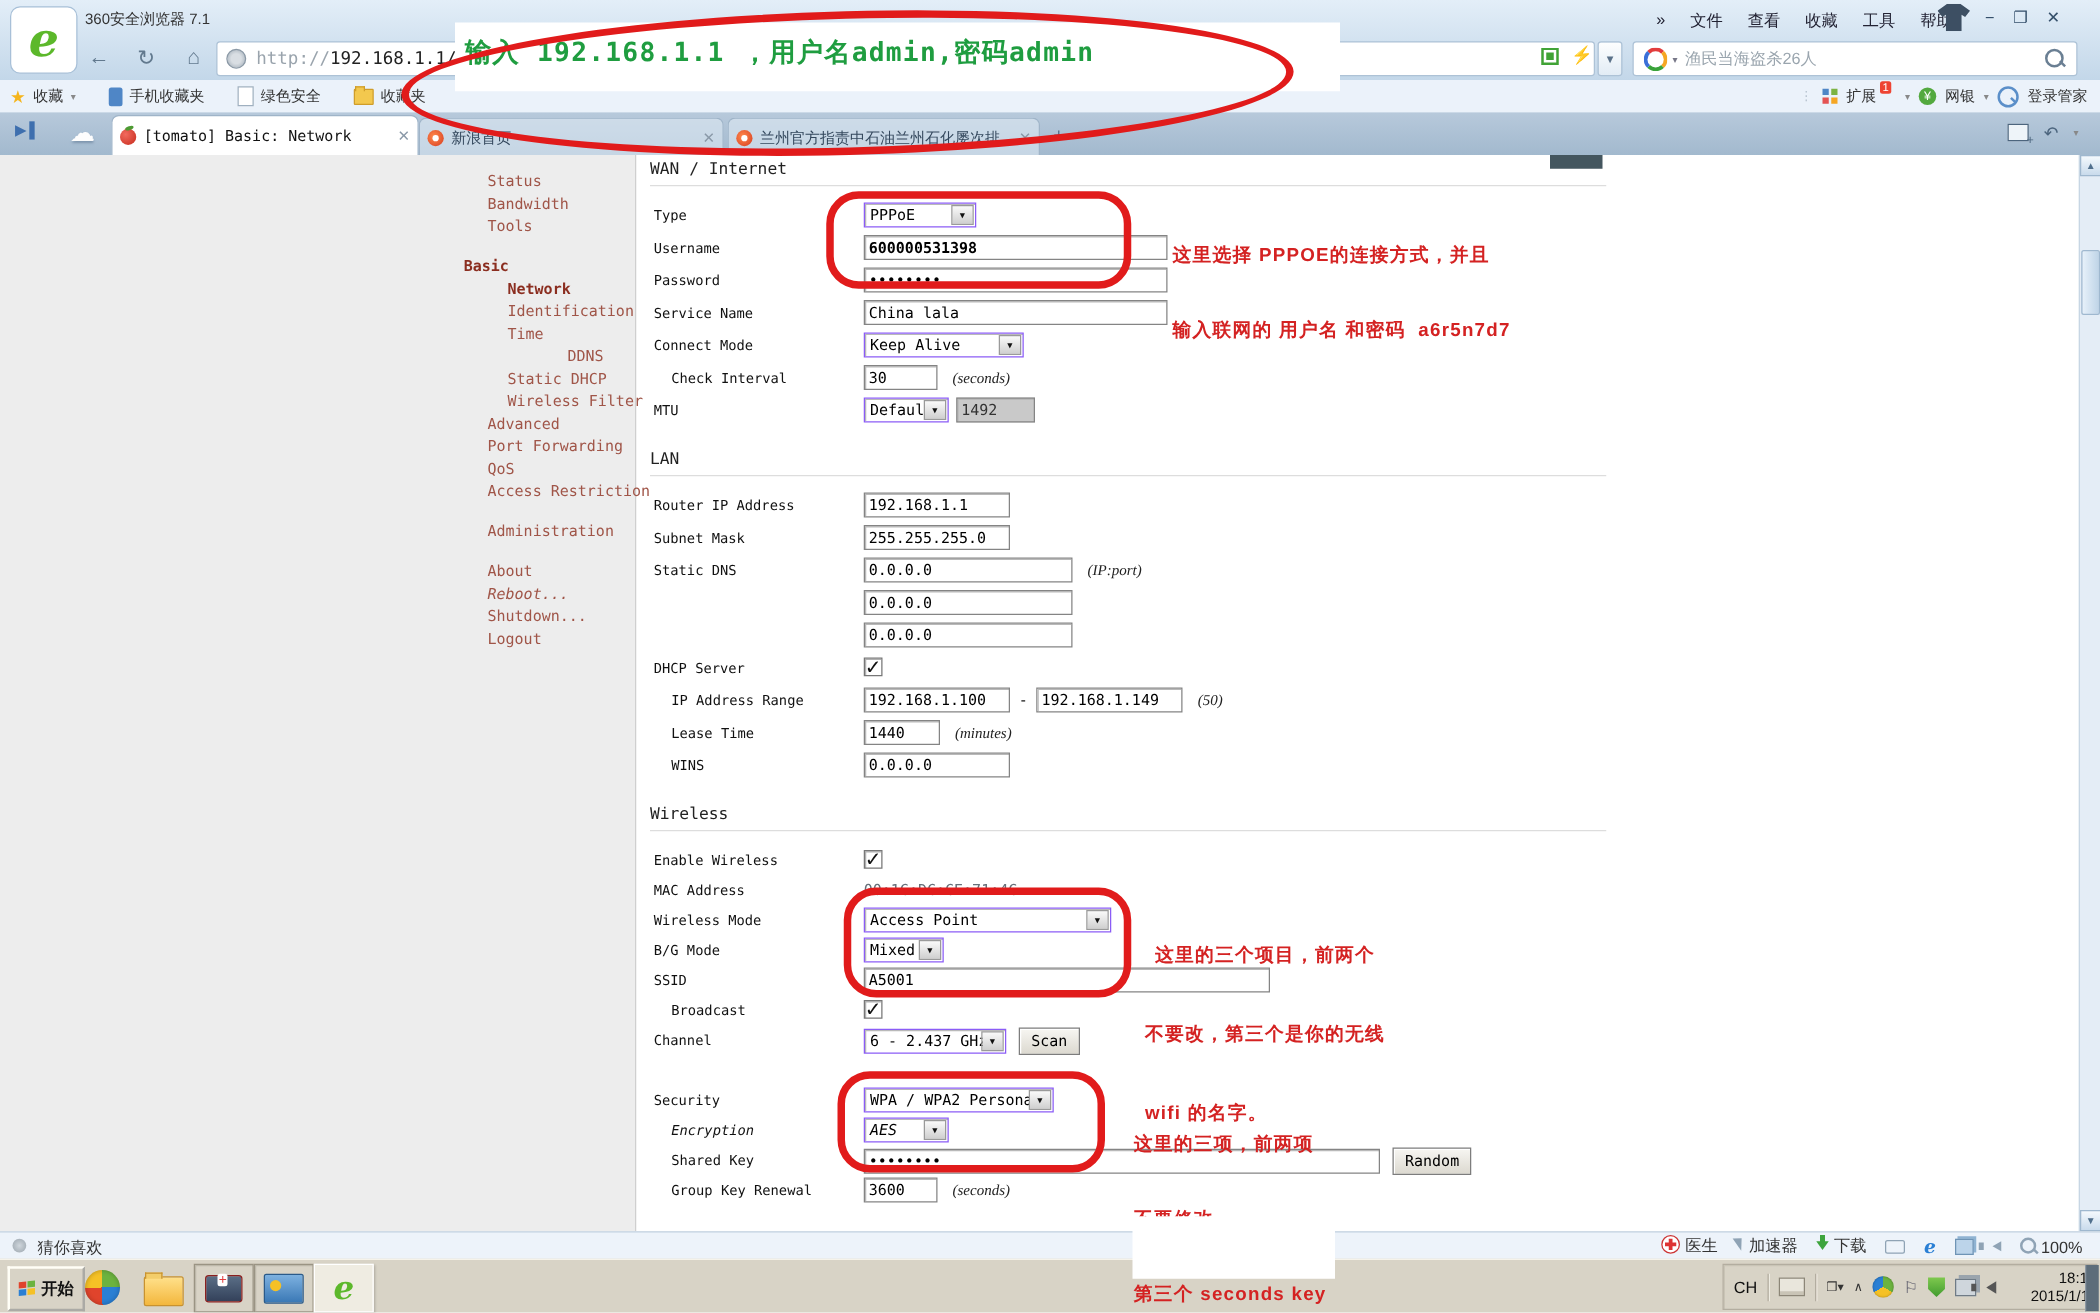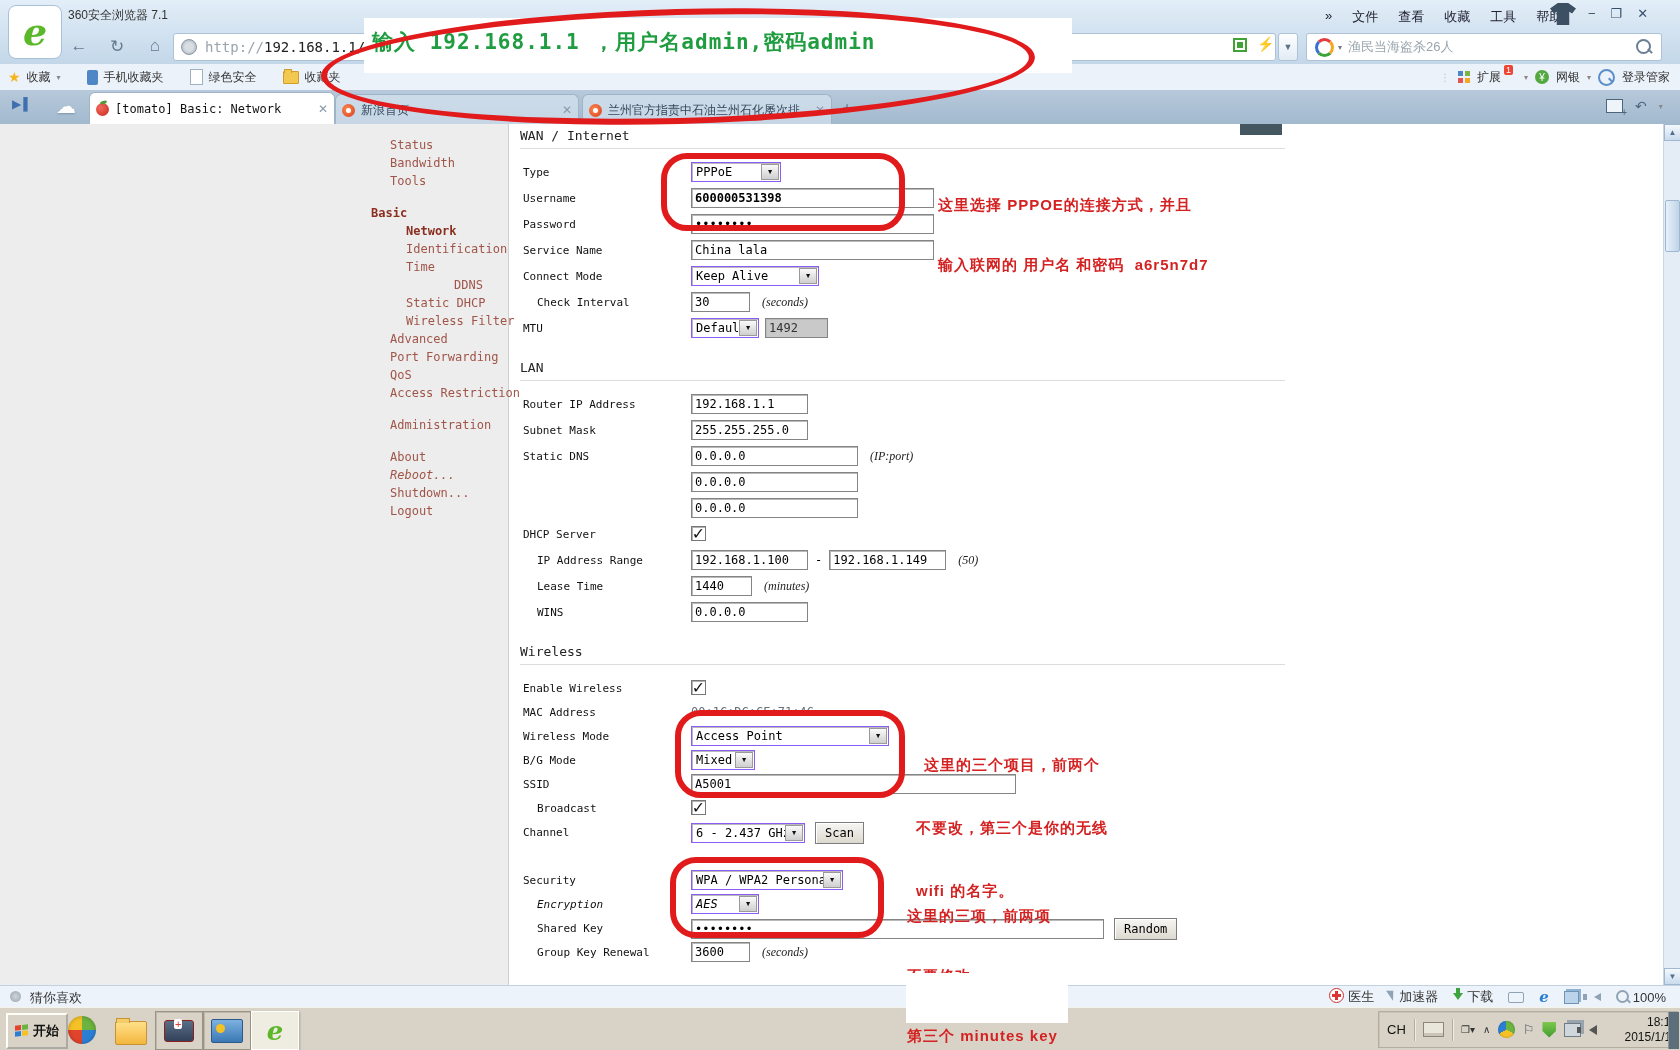--- a/index.html
+++ b/index.html
@@ -544,21 +544,21 @@
   <div>输入联网的 用户名 和密码  a6r5n7d7</div>
 </div>
 <div class="note" style="left:916px;top:712px;line-height:21px">
   <div style="padding-left:8px">这里的三个项目，前两个</div>
   <div>不要改，第三个是你的无线</div>
   <div>wifi 的名字。</div>
 </div>
 <div class="note" style="left:907px;top:866px">
   <div>这里的三项，前两项</div>
   <div>不要修改。</div>
-  <div>第三个 minutes key</div>
+  <div>第三个 seconds key</div>
   
   
 </div>
 <div class="abs" id="patch-bottom"></div>
 
 <div class="abs" id="statusbar">
   <span id="sb-dot"></span>
   <span id="sb-suggest">猜你喜欢</span>
   <div id="sb-right">
     <span class="sb-item">

